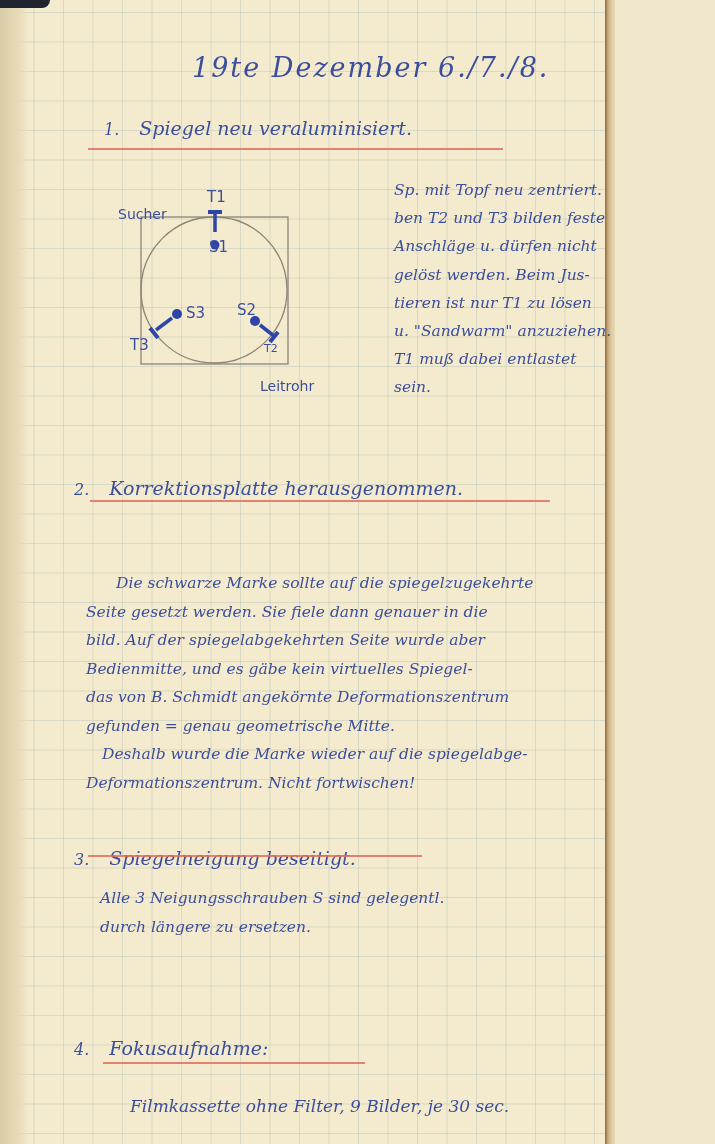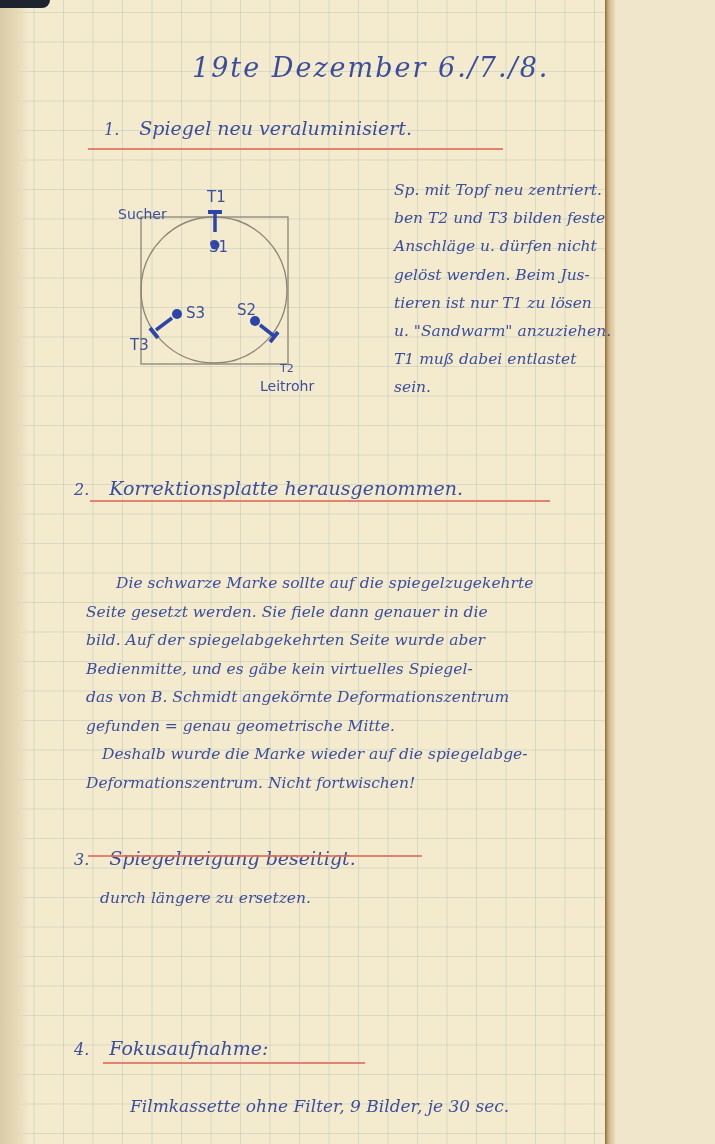--- a/index.html
+++ b/index.html
@@ -72,21 +72,21 @@
       <circle cx="155" cy="151" r="5" fill="#2d44a8"></circle>
       <line x1="160" y1="155" x2="174" y2="166" stroke="#2d44a8" stroke-width="3.5"></line>
       <line x1="170" y1="172" x2="178" y2="162" stroke="#2d44a8" stroke-width="4"></line>
     </svg>
     <span class="lbl" style="left:18px; top:20px; font-size:14px;margin-top:16px;">Sucher</span>
     <span class="lbl" style="left:107px; top:18px;">T1</span>
     <span class="lbl" style="left:109px; top:68px;">S1</span>
     <span class="lbl" style="left:86px; top:134px;">S3</span>
     <span class="lbl" style="left:137px; top:131px;">S2</span>
     <span class="lbl" style="left:30px; top:166px;">T3</span>
-    <span class="lbl" style="left:180px; top:172px; font-size:11px;margin-top:20px;">T2</span>
+    <span class="lbl" style="left:164px; top:172px; font-size:11px;">T2</span>
     <span class="lbl" style="left:160px; top:208px; font-size:14px;">Leitrohr</span>
   </div>
 
   <div class="side-note ink">
     <div>Sp. mit Topf neu zentriert.</div>
     <div>ben T2 und T3 bilden feste</div>
     <div>Anschläge u. dürfen nicht</div>
     <div>gelöst werden. Beim Jus-</div>
     <div>tieren ist nur T1 zu lösen</div>
     <div>u. "Sandwarm" anzuziehen.</div>
@@ -111,20 +111,21 @@
     <div>Deformationszentrum. Nicht fortwischen!</div>
   </div>
 
   <div class="heading ink" style="left:74px; top:847px;">
     <span class="num">3.</span>
     <span>Spiegelneigung beseitigt.</span>
   </div>
   <div class="underline" style="left:88px; top:855px; width:334px; top:855px;"></div>
 
   <div class="text-block ink" style="left:100px; top:884px; width:610px;">
+    <div>Alle 3 Neigungsschrauben S sind gelegentl.</div>
     <div>durch längere zu ersetzen.</div>
   </div>
 
   <div class="heading ink" style="left:74px; top:1037px;">
     <span class="num">4.</span>
     <span>Fokusaufnahme:</span>
   </div>
   <div class="underline" style="left:103px; top:1062px; width:262px;"></div>
 
   <div class="text-block ink" style="left:130px; top:1092px; width:580px; font-size:17px;">

